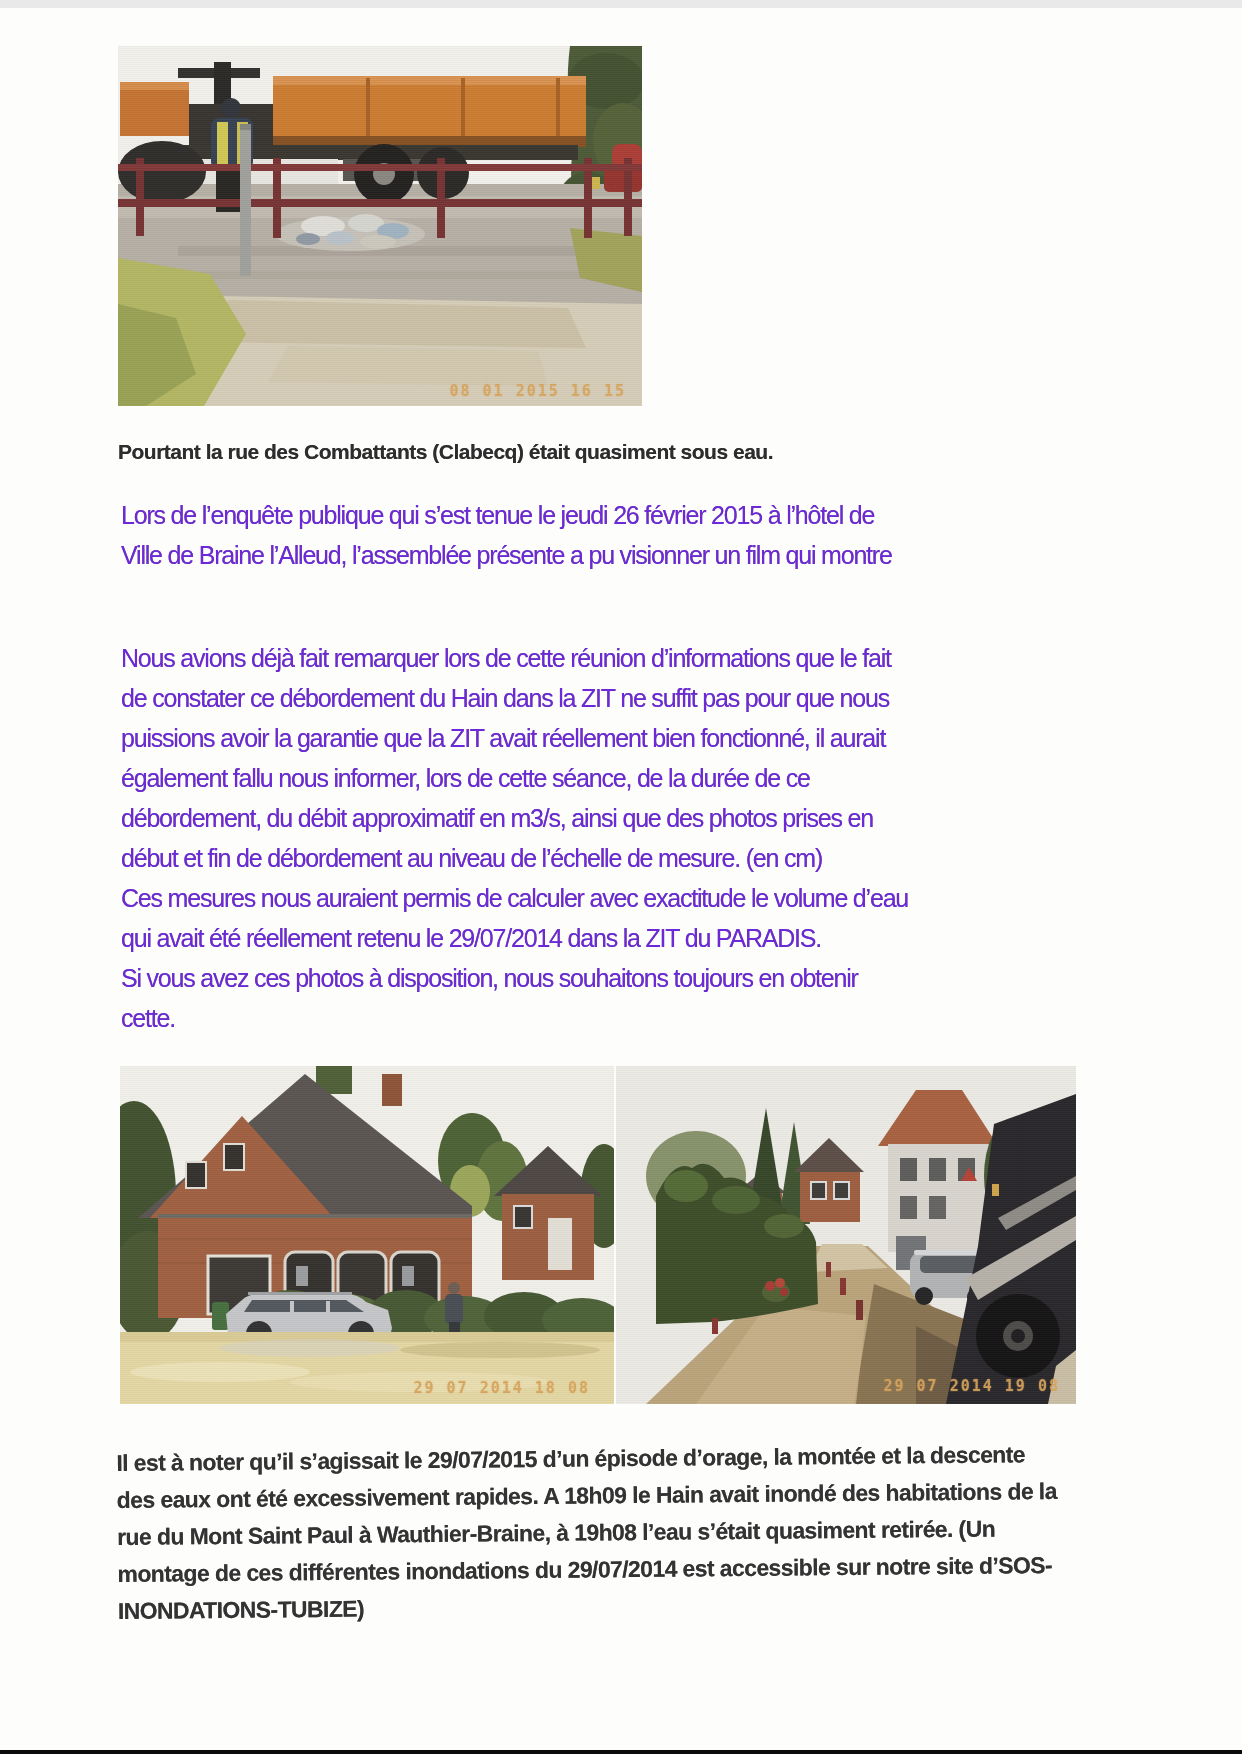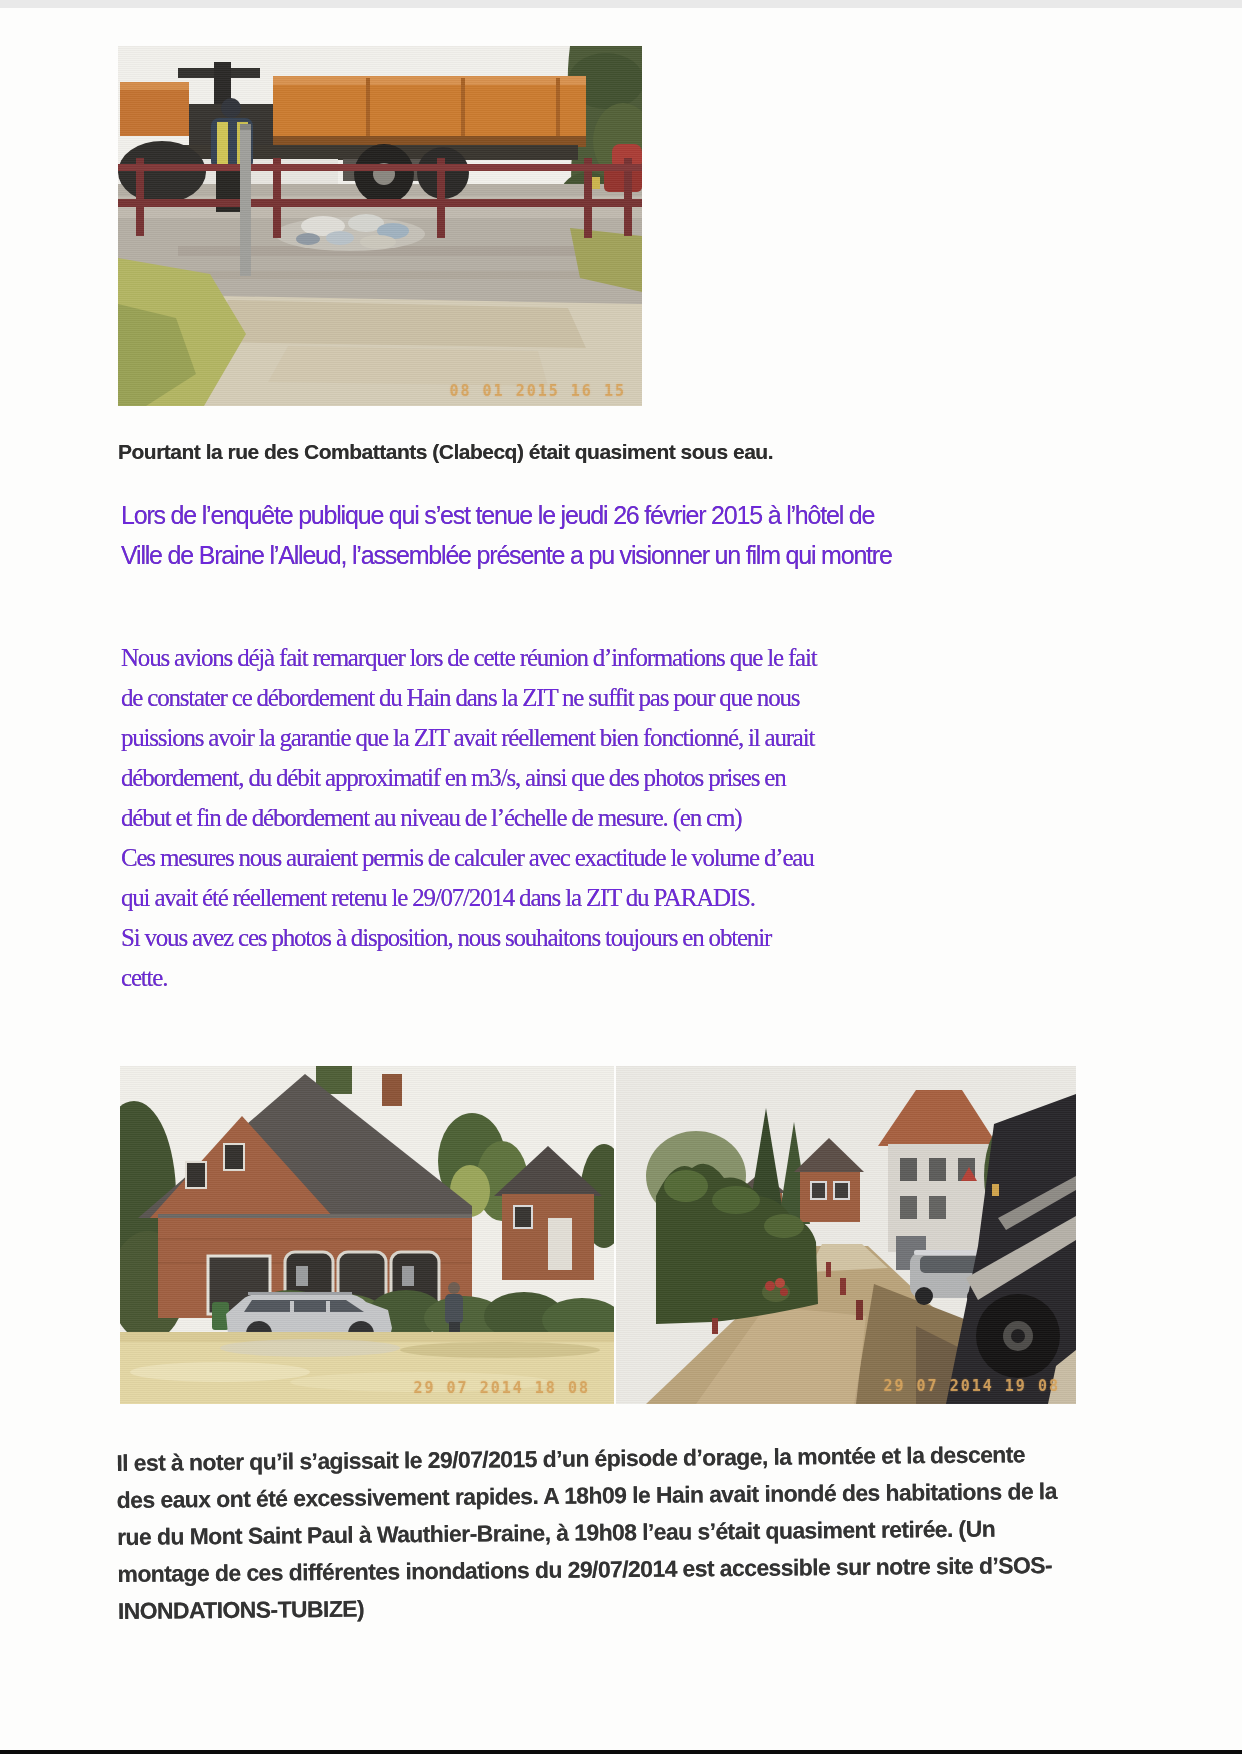--- a/index.html
+++ b/index.html
@@ -36,21 +36,21 @@
     position:absolute;left:118px;top:432px;
     font-size:21px;font-weight:bold;letter-spacing:-0.5px;color:#2d2d2d;
     text-shadow:0 0 .5px rgba(35,35,35,.65);
   }
   .para{
     position:absolute;left:121px;
     font-size:25px;line-height:40px;letter-spacing:-1.2px;color:#6d28d9;
     text-shadow:0 0 .6px rgba(50,50,50,.6);
   }
   .para-1{top:487px;}
-  .para-2{top:630px;font-family:Liberation Serif, serif;}
+  .para-2{top:630px;}
   .footer-note{
     position:absolute;left:118px;top:1437px;width:1090px;
     font-size:23px;line-height:37px;font-weight:bold;letter-spacing:-0.6px;
     color:#333;text-shadow:0 0 .5px rgba(40,40,40,.6);
     transform:rotate(-0.55deg);transform-origin:0 100%;
   }
   .bottom-bar{
     position:absolute;left:0;bottom:0;width:100%;height:12px;background:#0b0b0b;
   }
 </style>
@@ -154,20 +154,21 @@
 
   <div class="para para-1">
     <div class="line">Lors de l’enquête publique qui s’est tenue le jeudi 26 février 2015 à l’hôtel de</div>
     <div class="line">Ville de Braine l’Alleud, l’assemblée présente a pu visionner un film qui montre</div>
   </div>
 
   <div class="para para-2">
     <div class="line">Nous avions déjà fait remarquer lors de cette réunion d’informations que le fait</div>
     <div class="line">de constater ce débordement du Hain dans la ZIT ne suffit pas pour que nous</div>
     <div class="line">puissions avoir la garantie que la ZIT avait réellement bien fonctionné, il aurait</div>
+    <div class="line">également fallu nous informer, lors de cette séance, de la durée de ce</div>
     <div class="line">débordement, du débit approximatif en m3/s, ainsi que des photos prises en</div>
     <div class="line">début et fin de débordement au niveau de l’échelle de mesure. (en cm)</div>
     <div class="line">Ces mesures nous auraient permis de calculer avec exactitude le volume d’eau</div>
     <div class="line">qui avait été réellement retenu le 29/07/2014 dans la ZIT du PARADIS.</div>
     <div class="line">Si vous avez ces photos à disposition, nous souhaitons toujours en obtenir</div>
     <div class="line">cette.</div>
   </div>
 
   <div class="photo photo-left">
     <svg viewBox="0 0 494 338" preserveAspectRatio="none">

